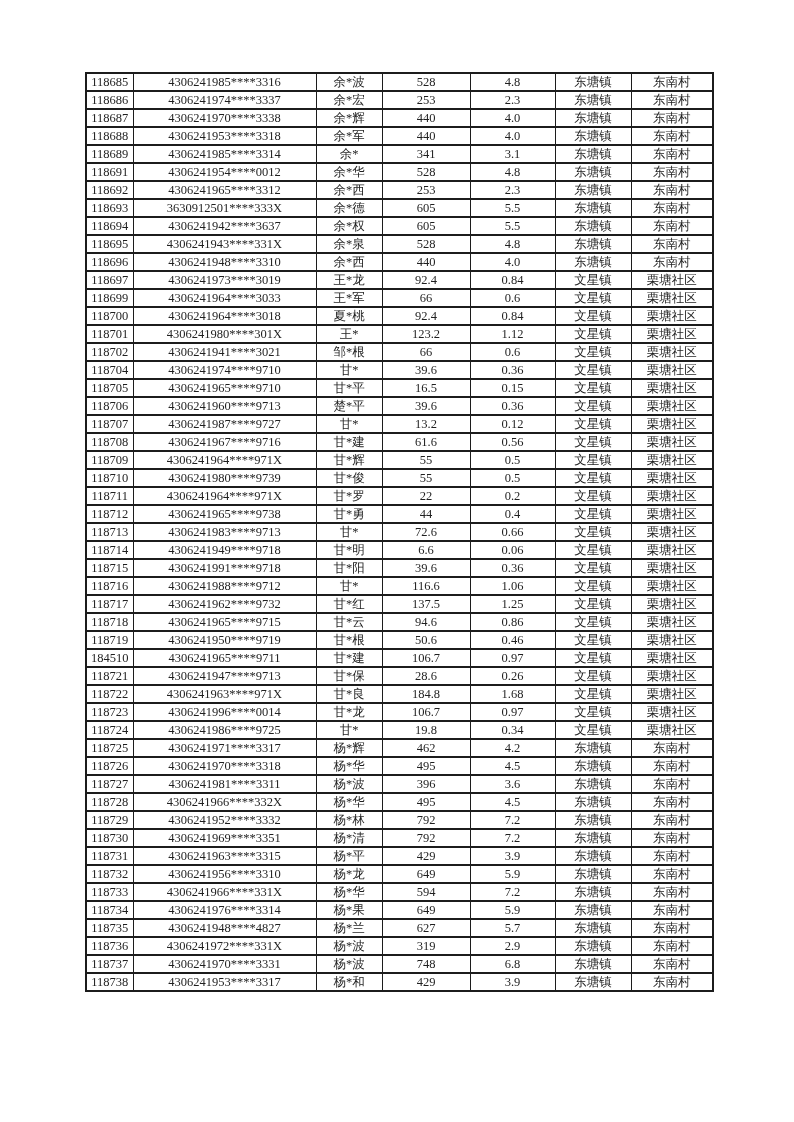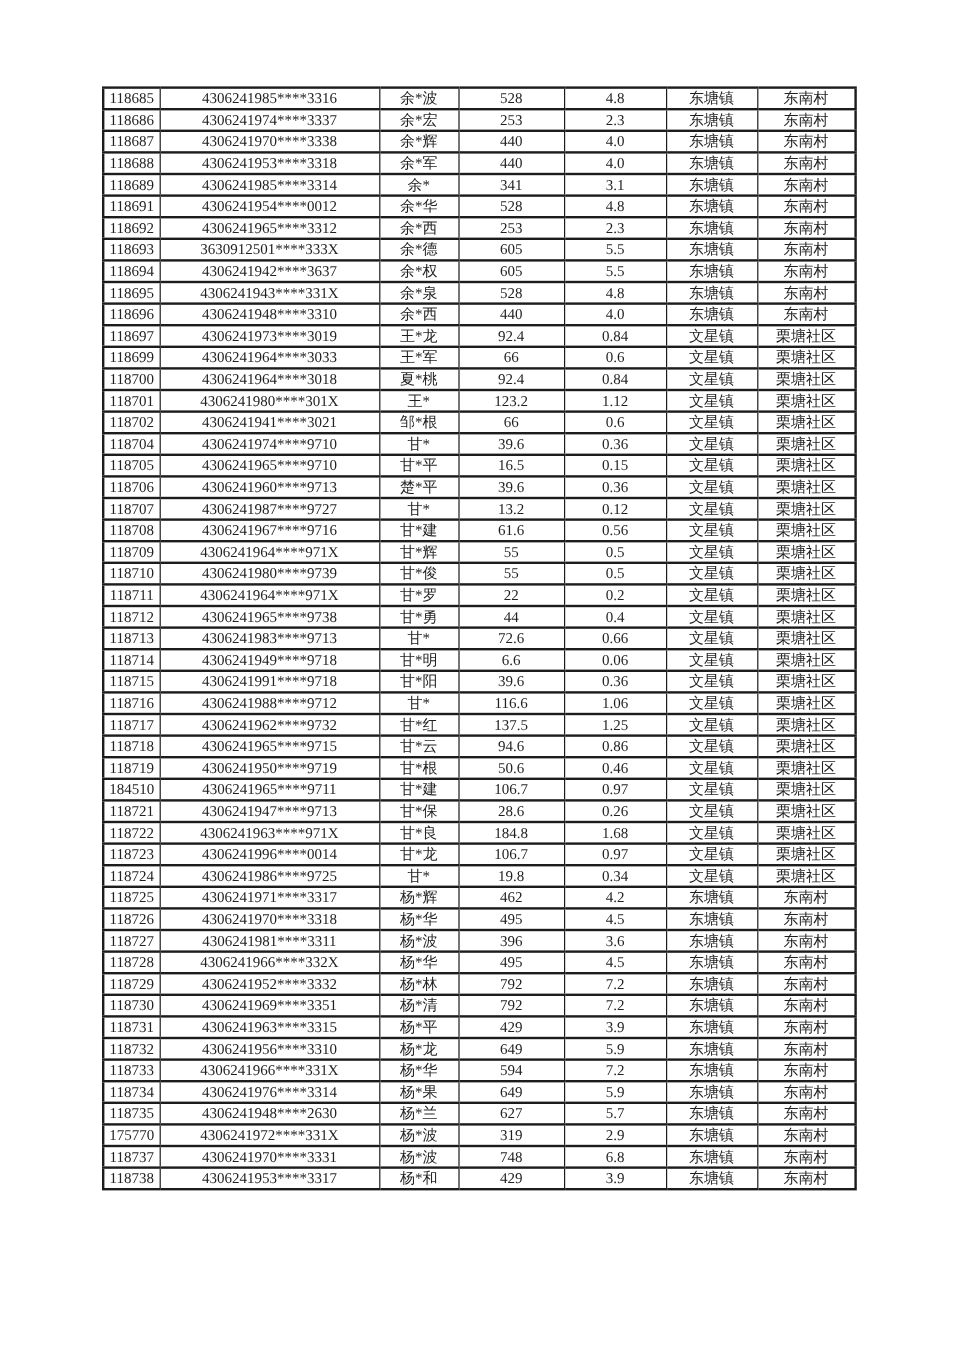--- a/index.html
+++ b/index.html
@@ -484,29 +484,29 @@
           <td>118734</td>
           <td>4306241976****3314</td>
           <td>杨*果</td>
           <td>649</td>
           <td>5.9</td>
           <td>东塘镇</td>
           <td>东南村</td>
         </tr>
         <tr>
           <td>118735</td>
-          <td>4306241948****2630</td>
+          <td>4306241948****4827</td>
           <td>杨*兰</td>
           <td>627</td>
           <td>5.7</td>
           <td>东塘镇</td>
           <td>东南村</td>
         </tr>
         <tr>
-          <td>175770</td>
+          <td>118736</td>
           <td>4306241972****331X</td>
           <td>杨*波</td>
           <td>319</td>
           <td>2.9</td>
           <td>东塘镇</td>
           <td>东南村</td>
         </tr>
         <tr>
           <td>118737</td>
           <td>4306241970****3331</td>

